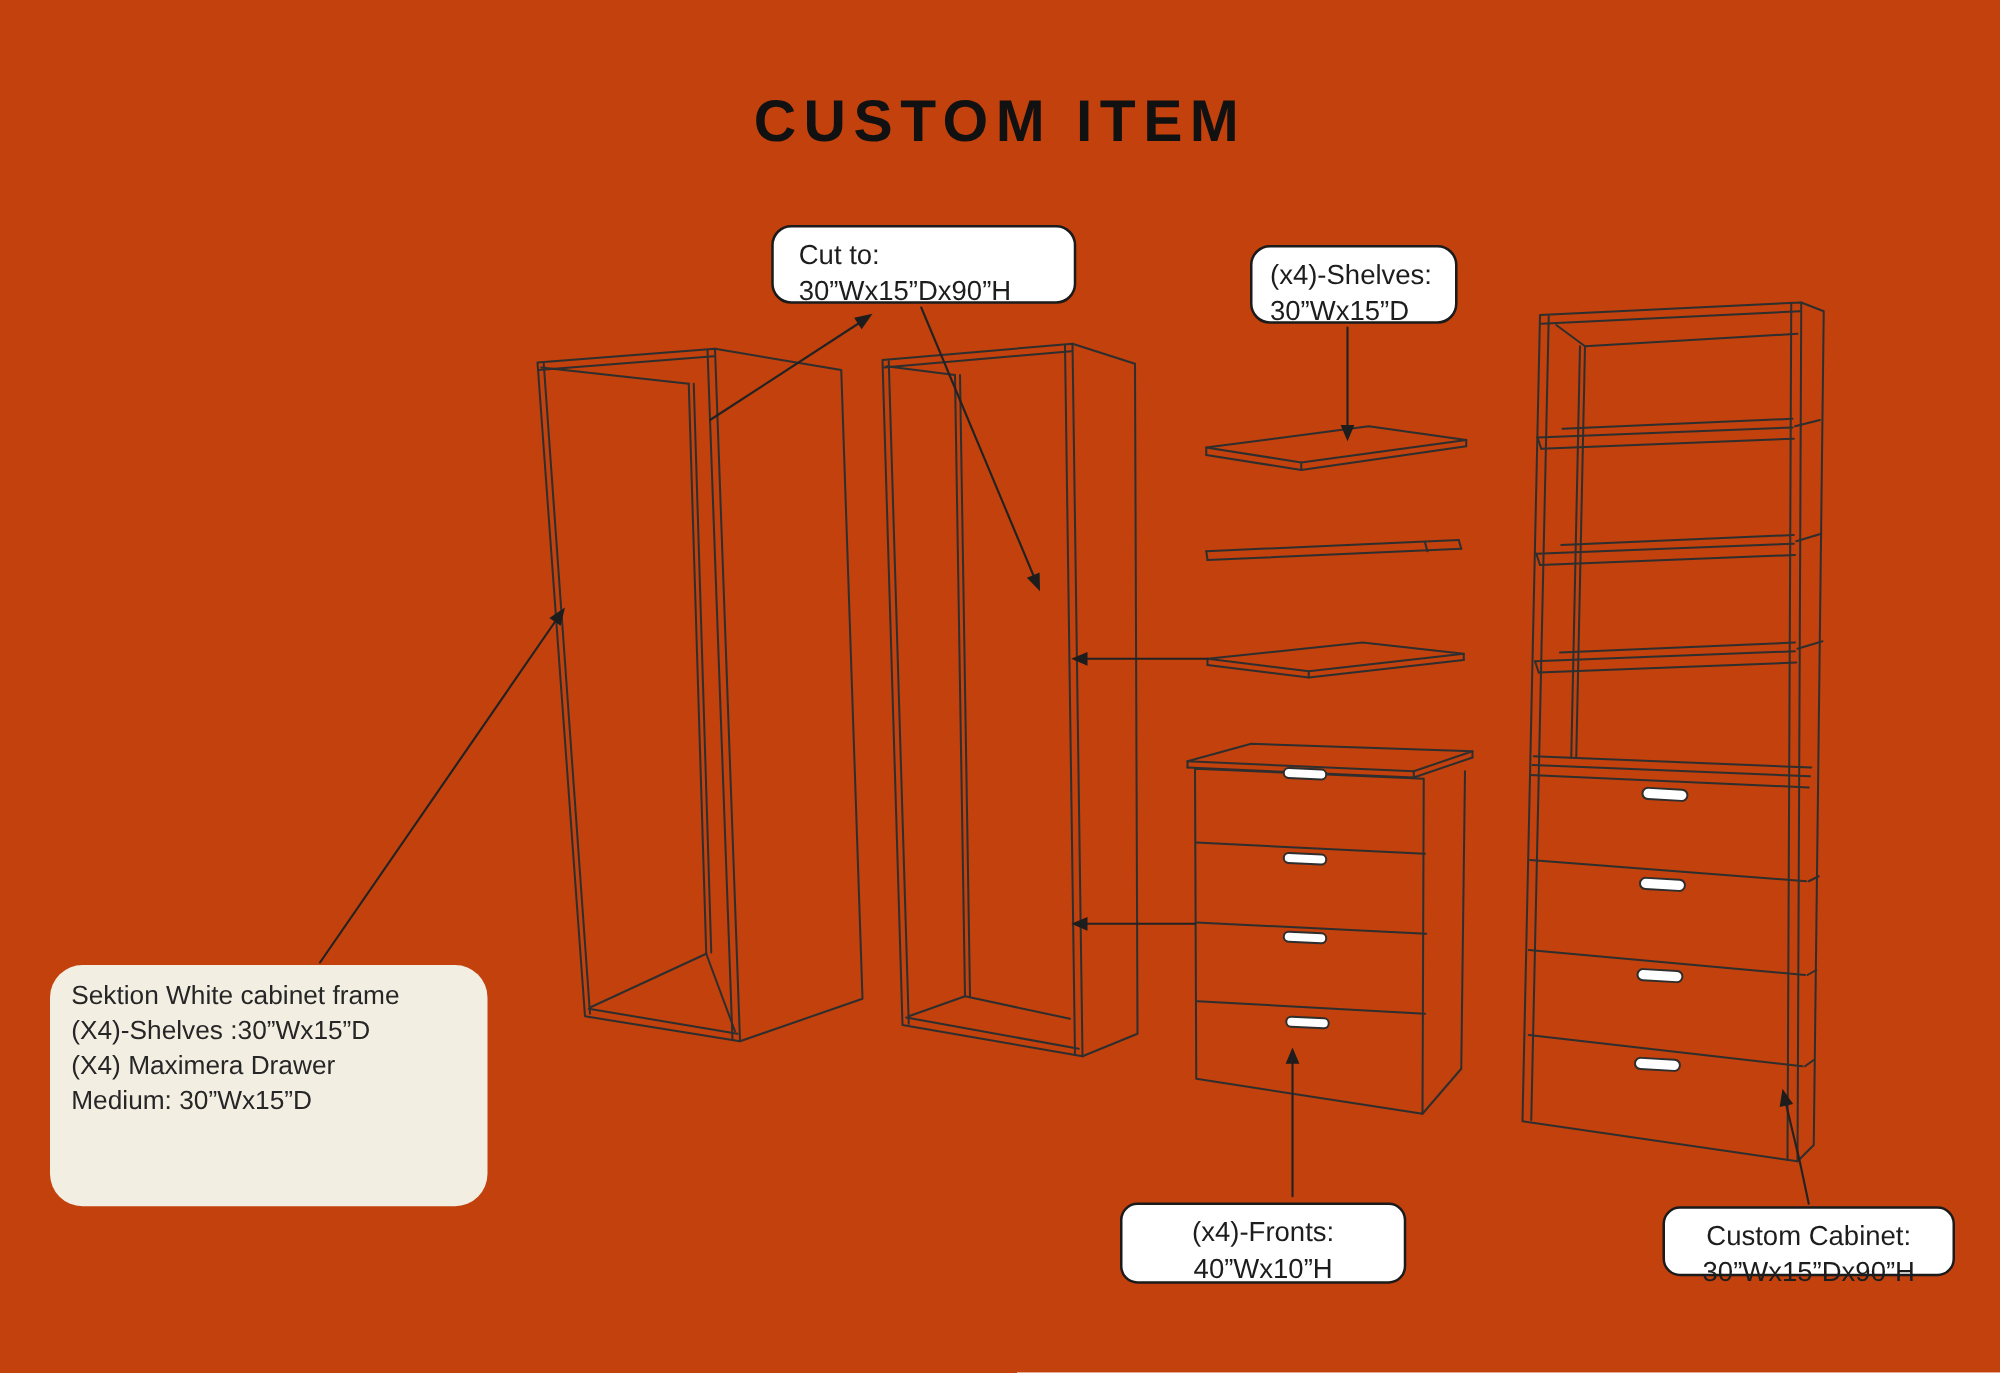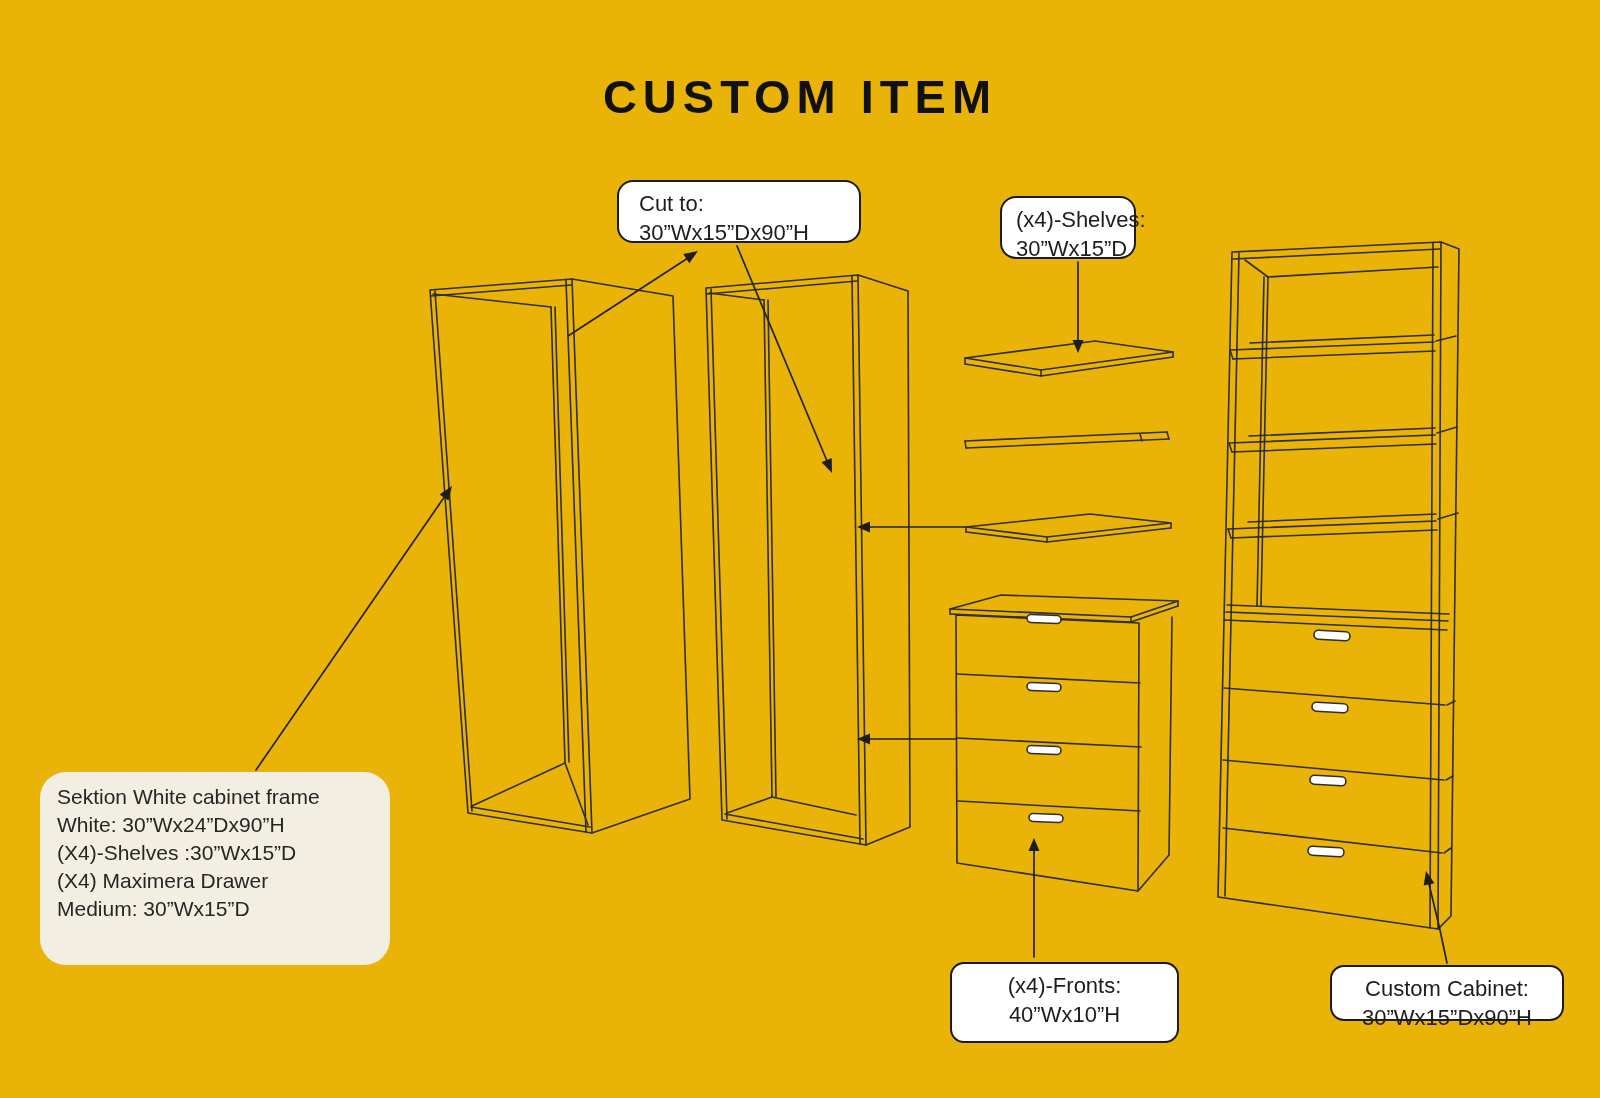--- a/index.html
+++ b/index.html
@@ -1,33 +1,33 @@
 <!DOCTYPE html>
 <html><head>
 <meta charset="utf-8">
 <style>
   html,body{margin:0;padding:0;background:#ffffff;}
   .stage{
-    position:relative;width:1600px;height:1098px;background:#eab308;overflow:hidden;
+    position:relative;width:1600px;height:1098px;background:#c2410c;overflow:hidden;
     font-family:"Liberation Sans", sans-serif;color:#1d1d1d;
   }
   .stage svg{position:absolute;left:0;top:0;}
   .page-title{
     position:absolute;left:0;top:38px;width:100%;text-align:center;
     font-size:47px;font-weight:800;letter-spacing:6px;color:#111111;
   }
   .callout{
     position:absolute;background:#ffffff;border:2.5px solid #1b1b1b;border-radius:16px;
     font-size:22px;line-height:1.3;color:#1d1d1d;padding:8px 20px;box-sizing:border-box;
   }
   .callout .ln{display:block;white-space:nowrap;}
   .callout.centered{text-align:center;border-radius:14px;}
   #callout-cut{left:617px;top:180px;width:244px;height:63px;}
-  #callout-shelves{left:1000px;top:196px;width:136px;height:63px;padding:8px 14px;}
-  #callout-fronts{left:950px;top:962px;width:229px;height:81px;}
+  #callout-shelves{left:1000px;top:196px;width:166px;height:63px;padding:8px 14px;}
+  #callout-fronts{left:896px;top:962px;width:229px;height:65px;}
   #callout-custom{left:1330px;top:965px;width:234px;height:56px;}
   .spec-panel{
     position:absolute;left:40px;top:772px;width:350px;height:193px;box-sizing:border-box;
     background:#f3eee2;border-radius:26px;padding:11px 16px 10px 17px;
     font-size:21px;line-height:28px;color:#262626;
   }
   .spec-panel .ln{display:block;white-space:nowrap;}
 </style>
 </head>
 <body>
@@ -196,19 +196,18 @@
     <span class="ln">40”Wx10”H</span>
   </div>
 
   <div class="callout centered" id="callout-custom">
     <span class="ln">Custom Cabinet:</span>
     <span class="ln">30”Wx15”Dx90”H</span>
   </div>
 
   <div class="spec-panel">
     <span class="ln">Sektion White cabinet frame</span>
-    <span class="ln">White: 30”Wx24”Dx90”H</span>
     <span class="ln">(X4)-Shelves :30”Wx15”D</span>
     <span class="ln">(X4) Maximera Drawer</span>
     <span class="ln">Medium: 30”Wx15”D</span>
   </div>
 
 </div>
 
 </body></html>

